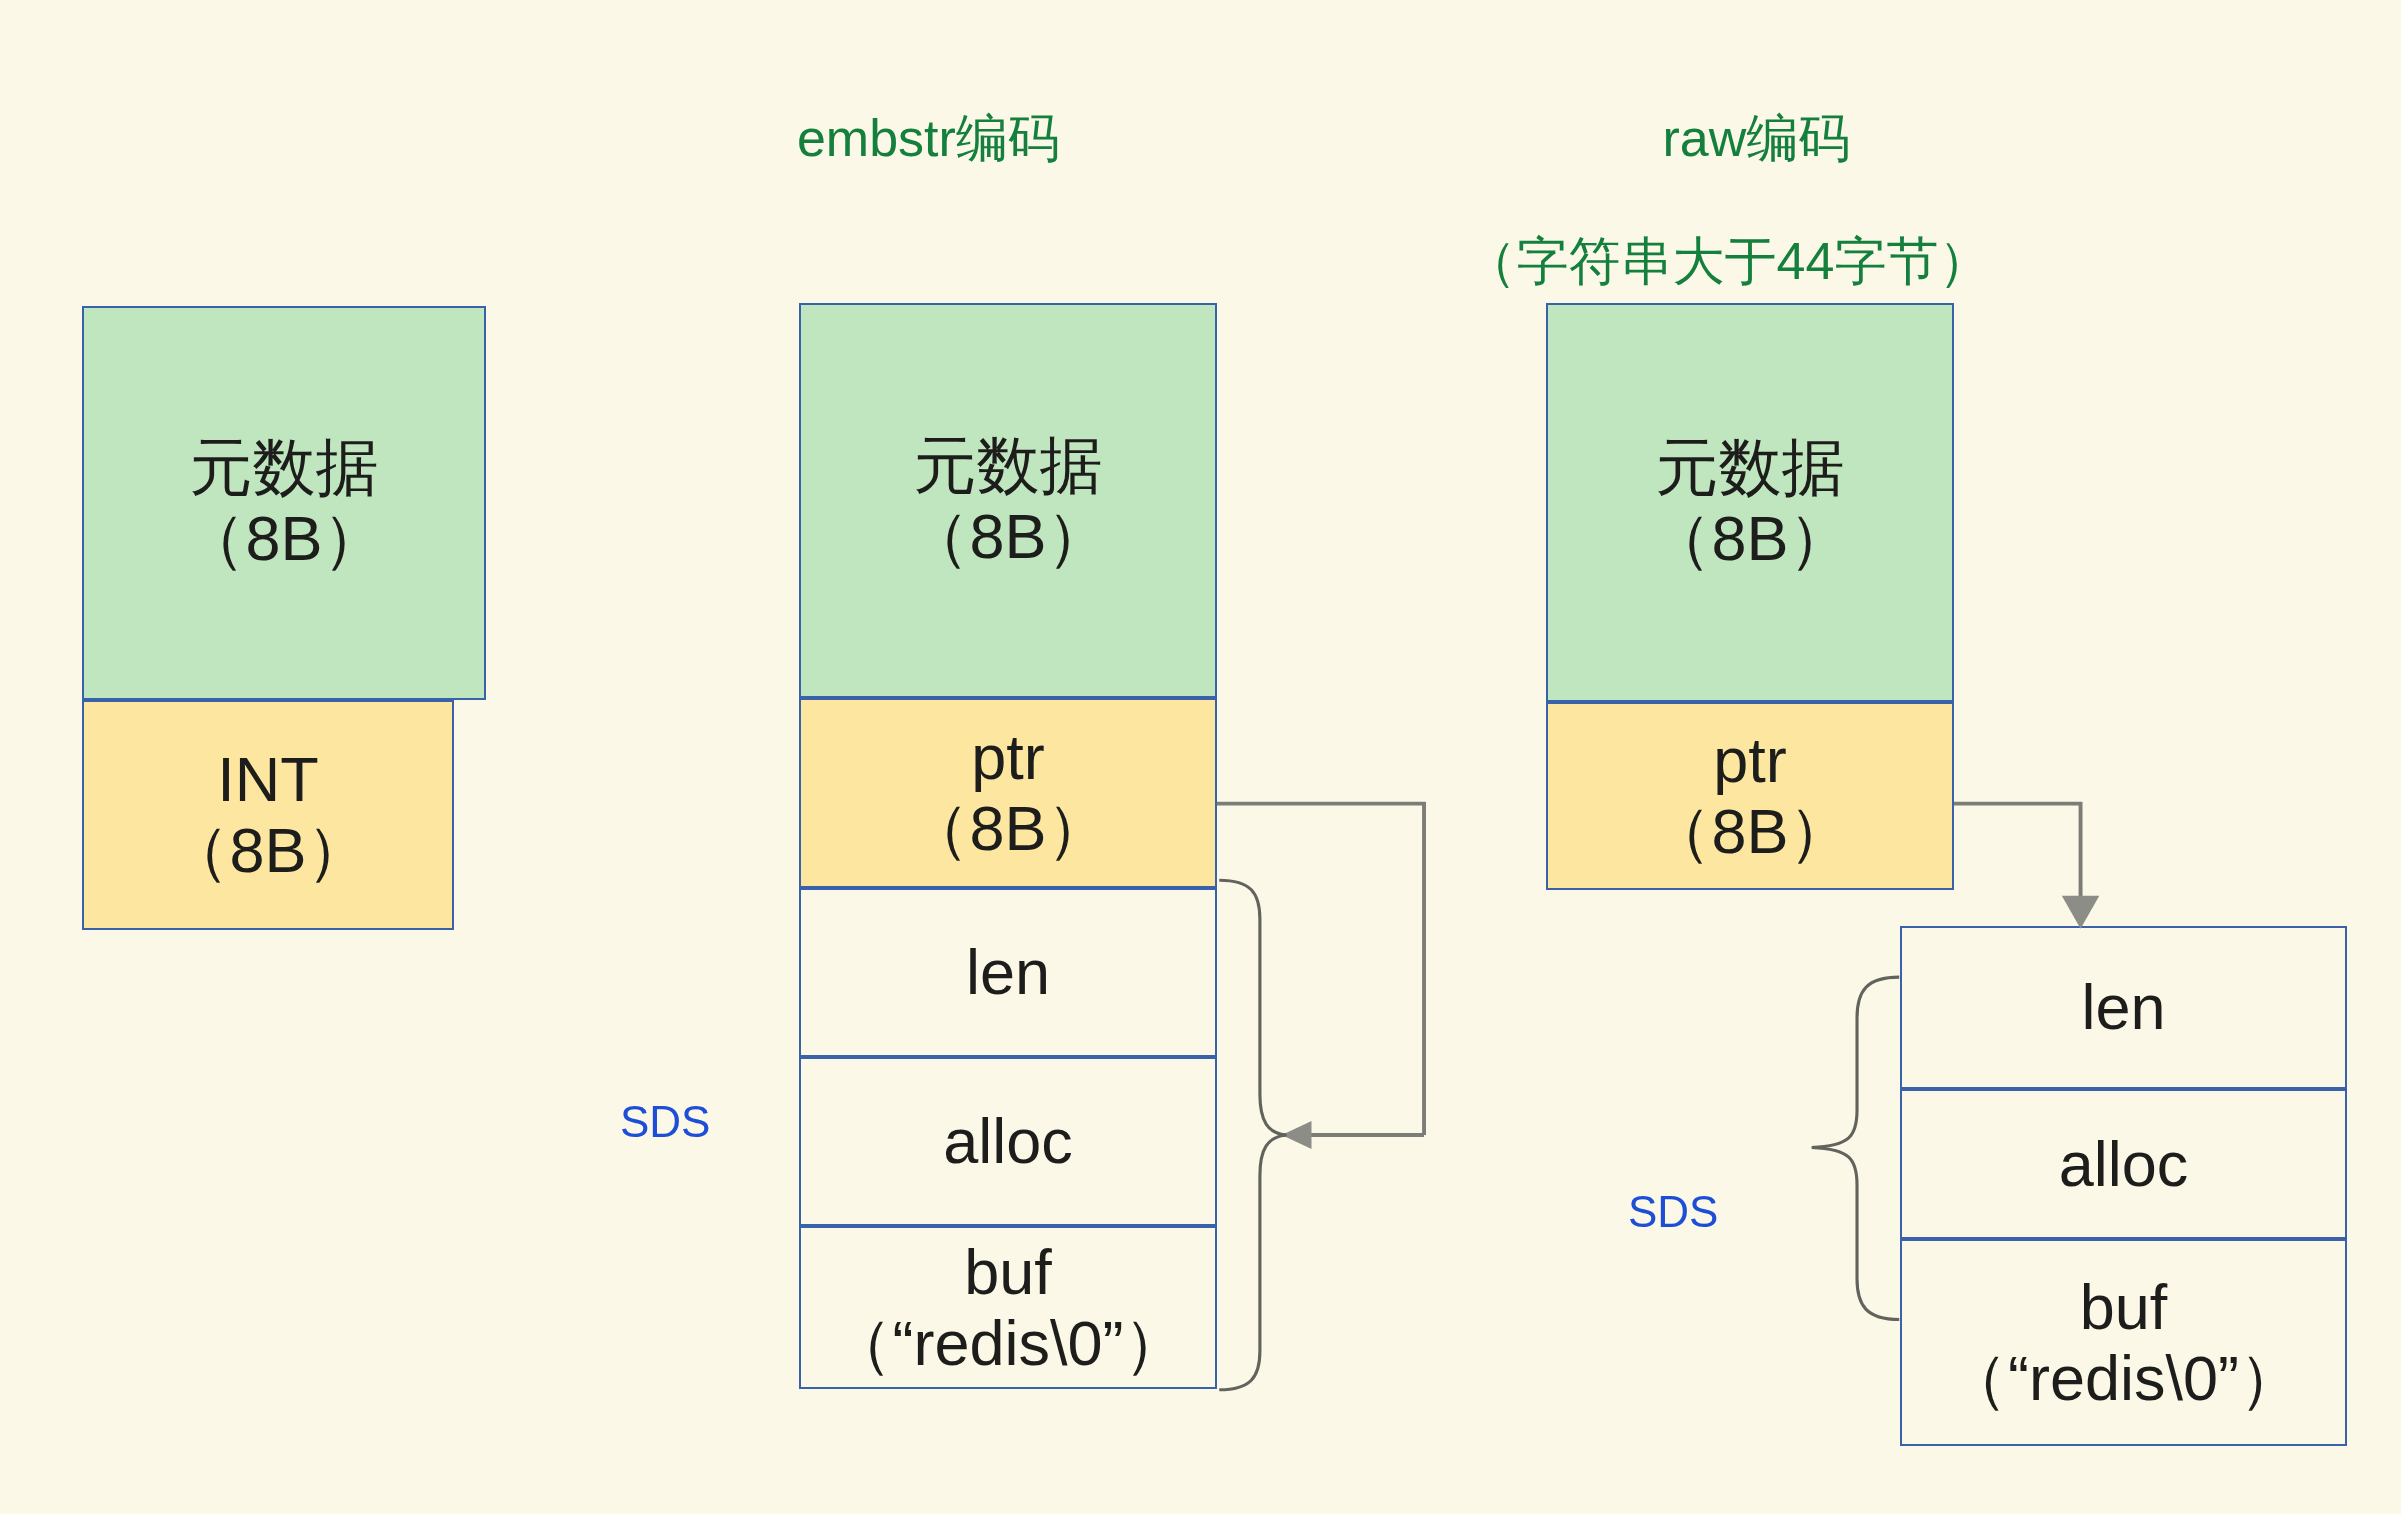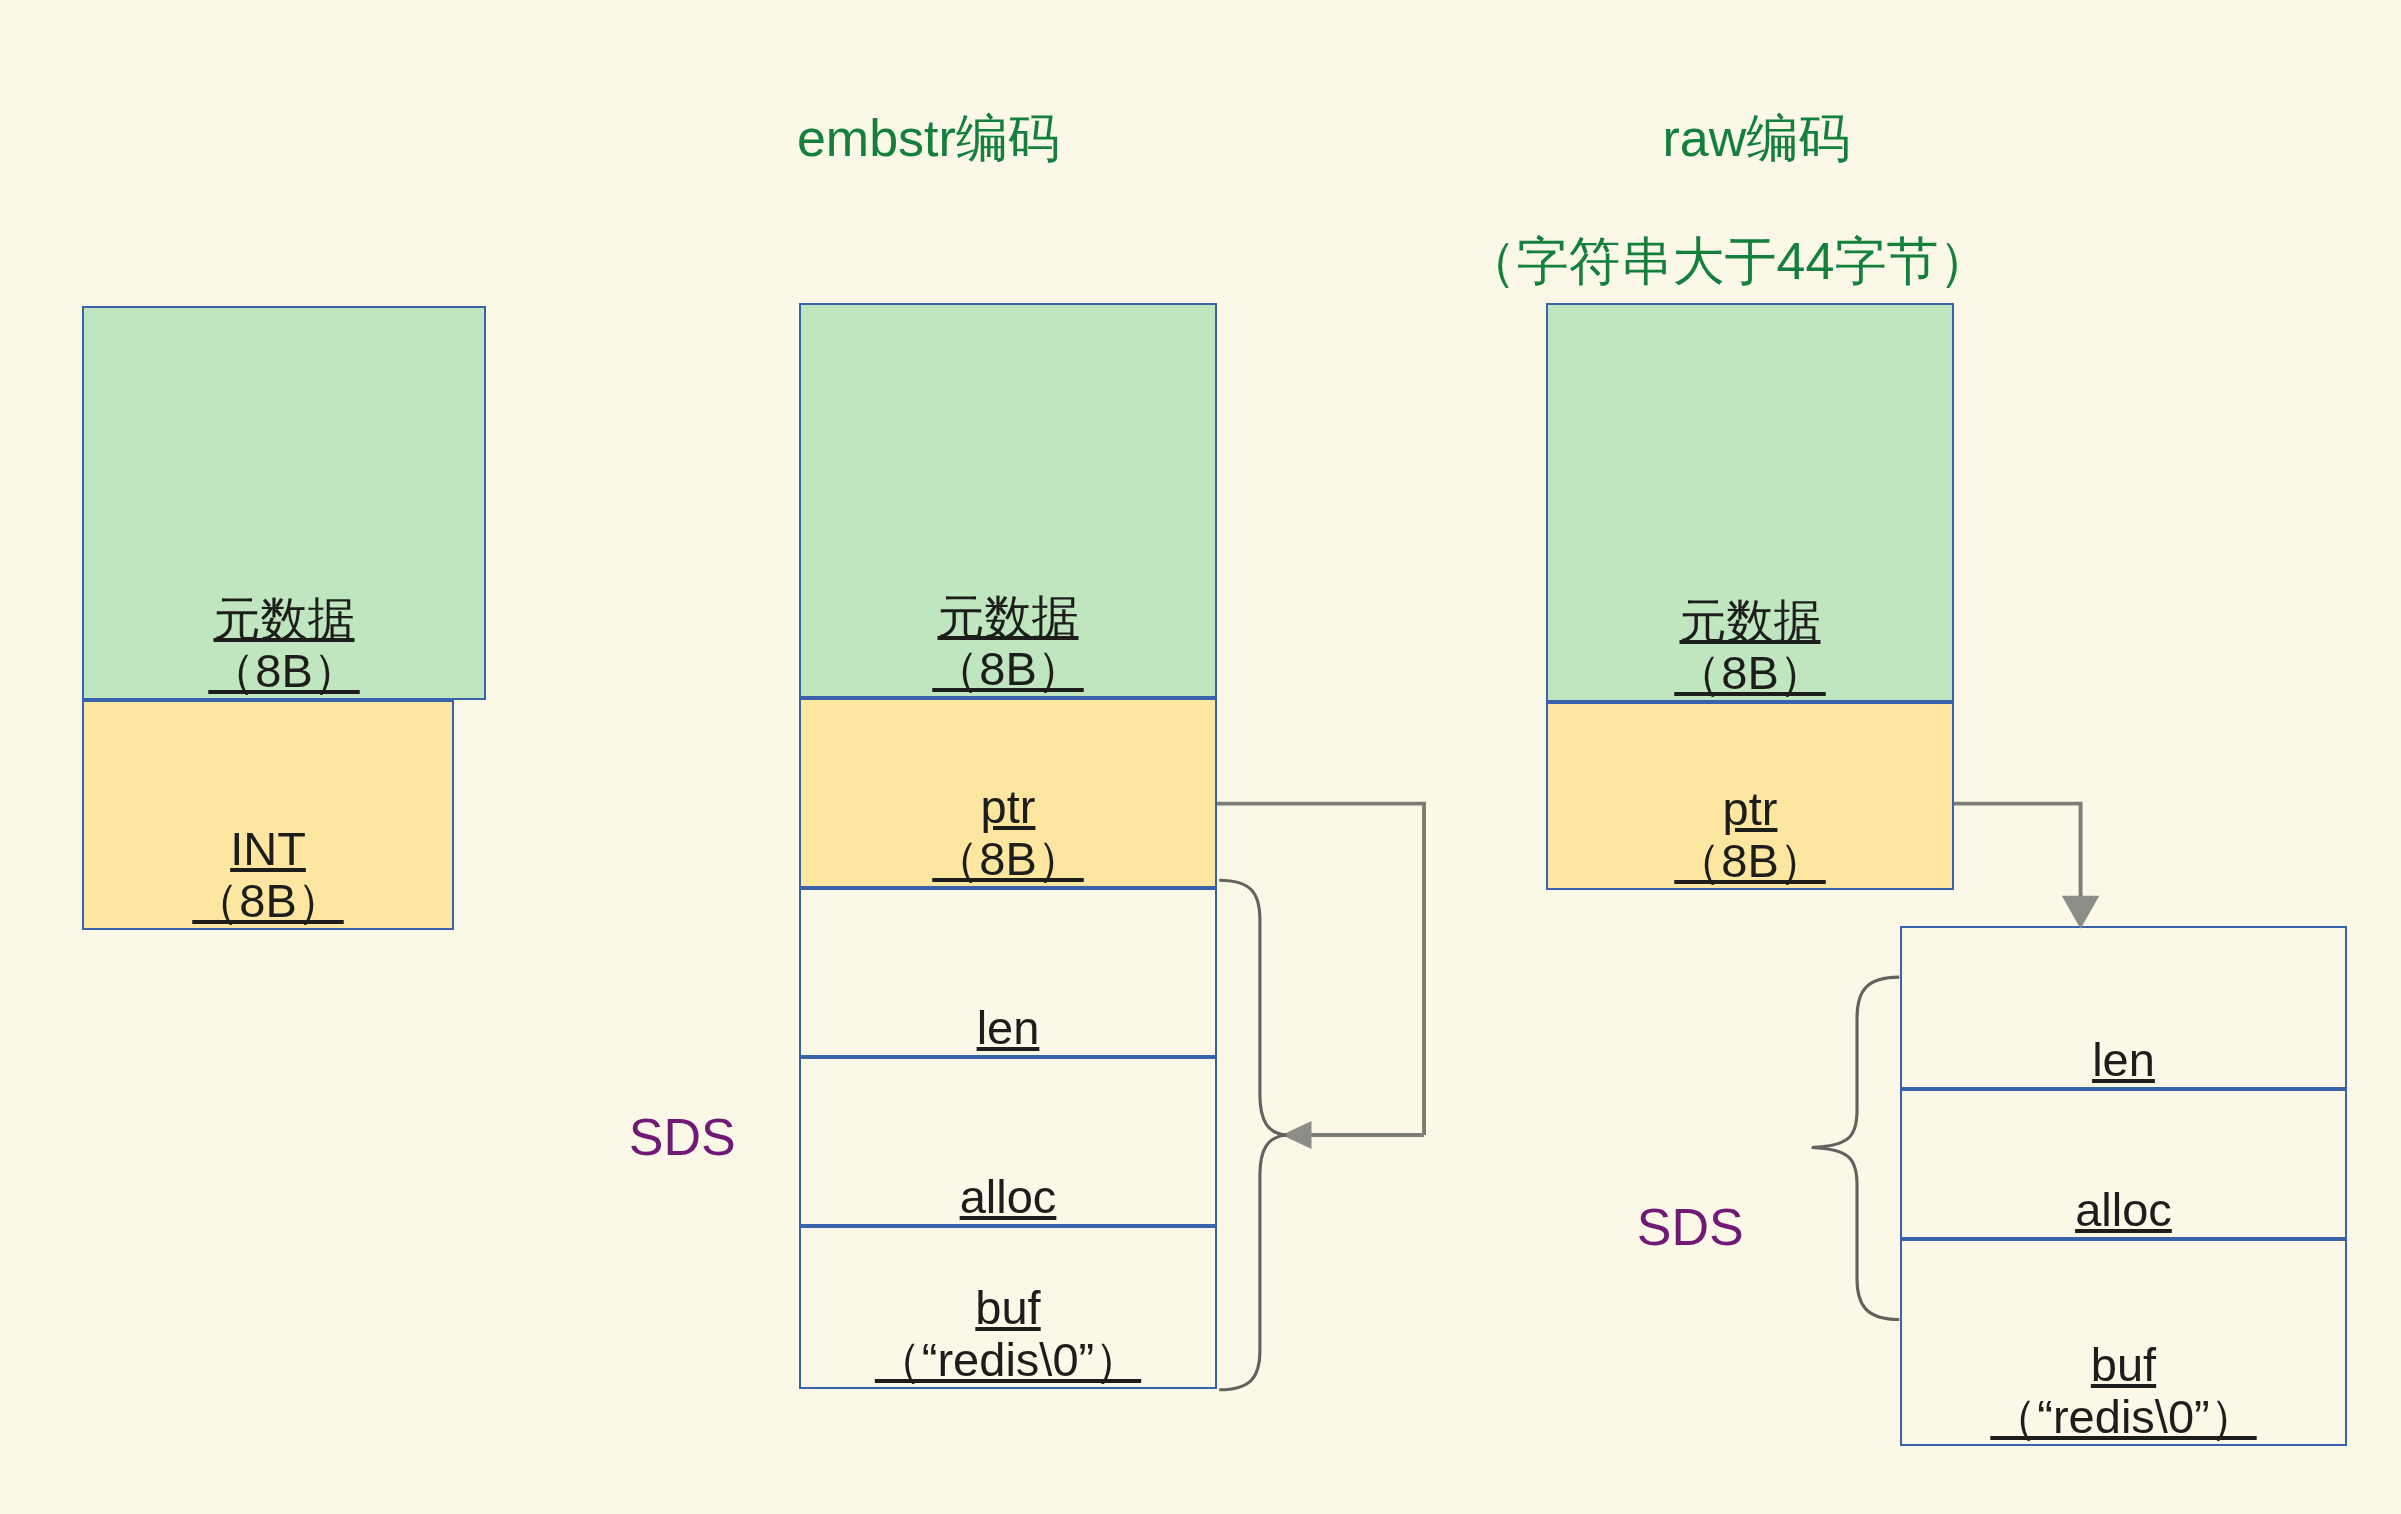--- a/index.html
+++ b/index.html
@@ -35,38 +35,37 @@
   .heading .line2 { display: block; }
 
   
   .box {
     position: absolute;
     border: 2.3px solid #3a62ab;
     box-sizing: border-box;
     display: flex;
     flex-direction: column;
     align-items: center;
-    justify-content: flex-end;
-    font-size: 47px;
+    justify-content: center;
+    font-size: 63px;
     line-height: 1.12;
     text-align: center;
     color: #1d1d1b;
     white-space: pre;
-    text-decoration: underline;
   }
   .box.green { background: #bfe6bf; }
   .box.yellow{ background: #fce6a0; }
   .box.plain { background: #fbf8e8; }
   .box .sub { display: block; }
 
   
   .sds-label {
     position: absolute;
-    font-size: 52px;
-    color: #701a75;
+    font-size: 44px;
+    color: #1d4ed8;
     white-space: pre;
   }
 
   
   svg.conn {
     position: absolute;
     left: 0; top: 0;
     width: 2401px;
     height: 1515px;
     overflow: visible;

